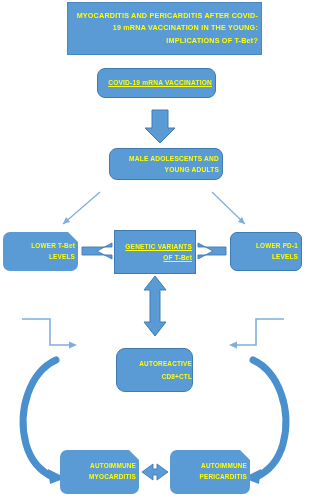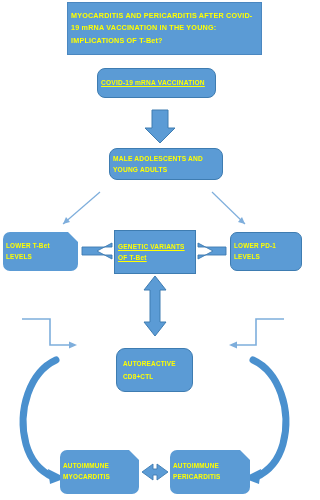--- a/index.html
+++ b/index.html
@@ -26,21 +26,21 @@
   }
   .node {
     position: absolute;
     box-sizing: border-box;
     background: #5B9BD5;
     border: 1px solid #3E7CB1;
     color: #FFFF00;
     display: flex;
     align-items: center;
     justify-content: center;
-    text-align: left;
+    text-align: right;
     font-weight: bold;
     letter-spacing: 0.2px;
     line-height: 1.35;
     z-index: 5;
   }
   .node span { display: block; width: 100%; padding: 0 3px; }
 
   
   #title-box {
     left: 67px; top: 2px; width: 195px; height: 53px;

